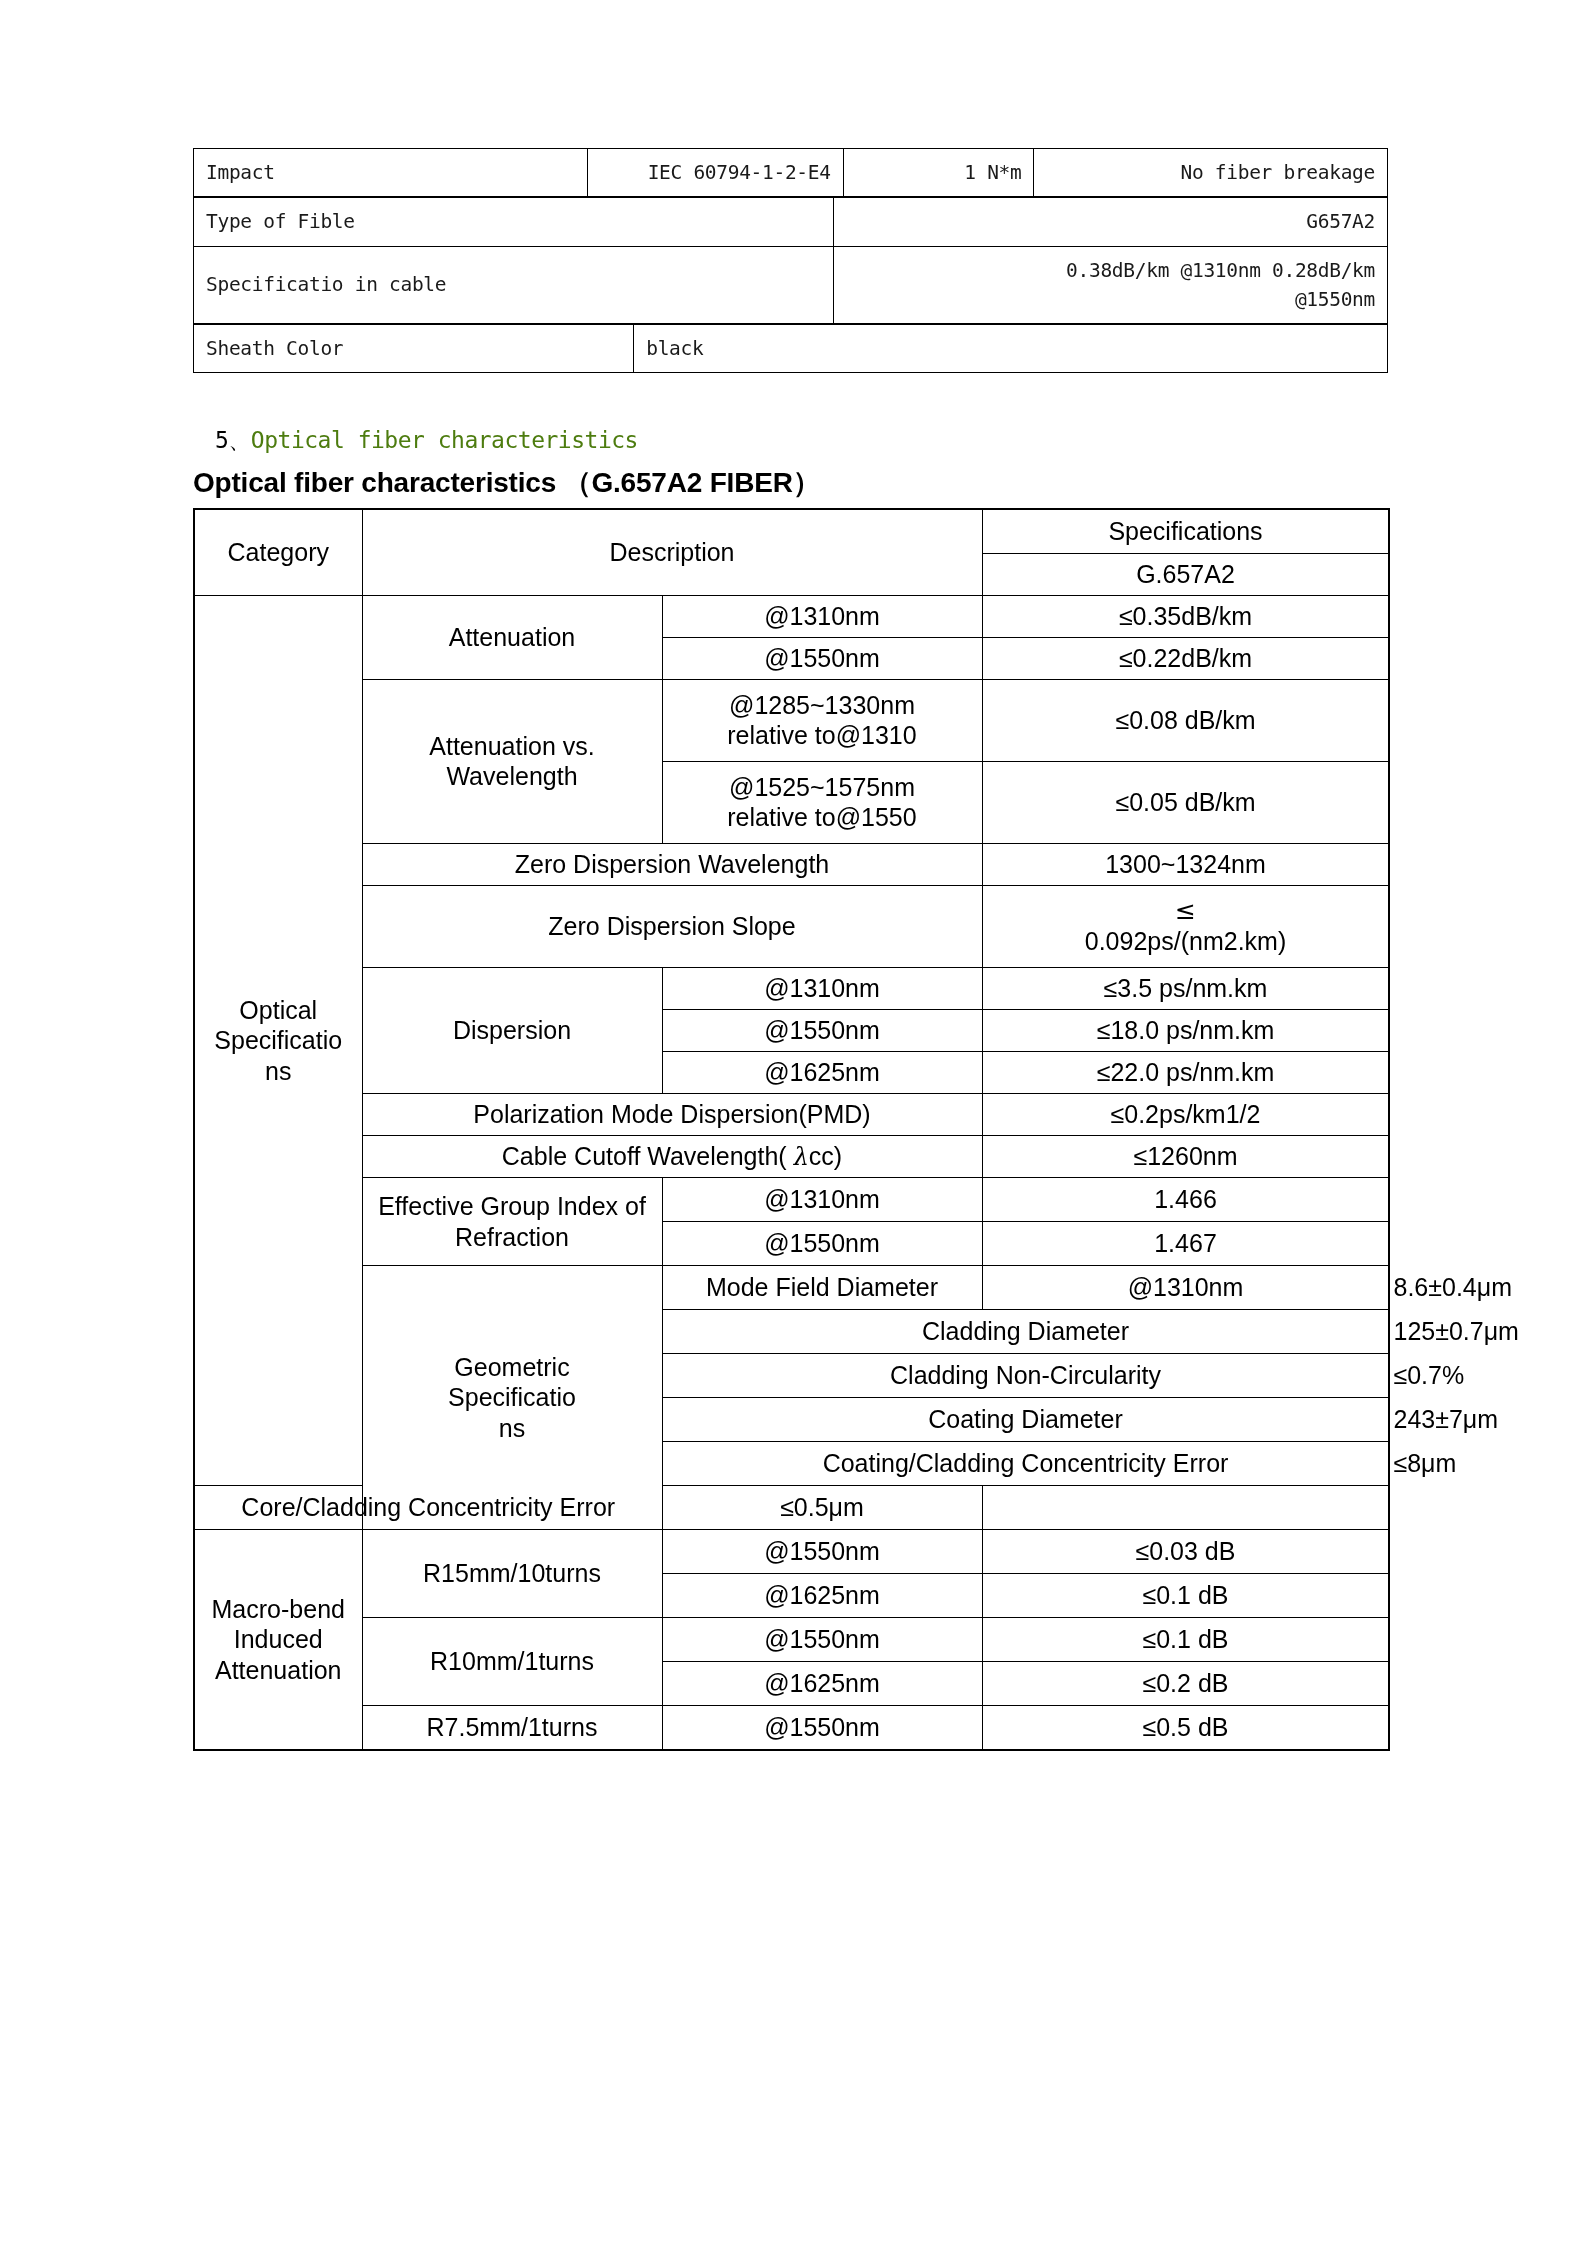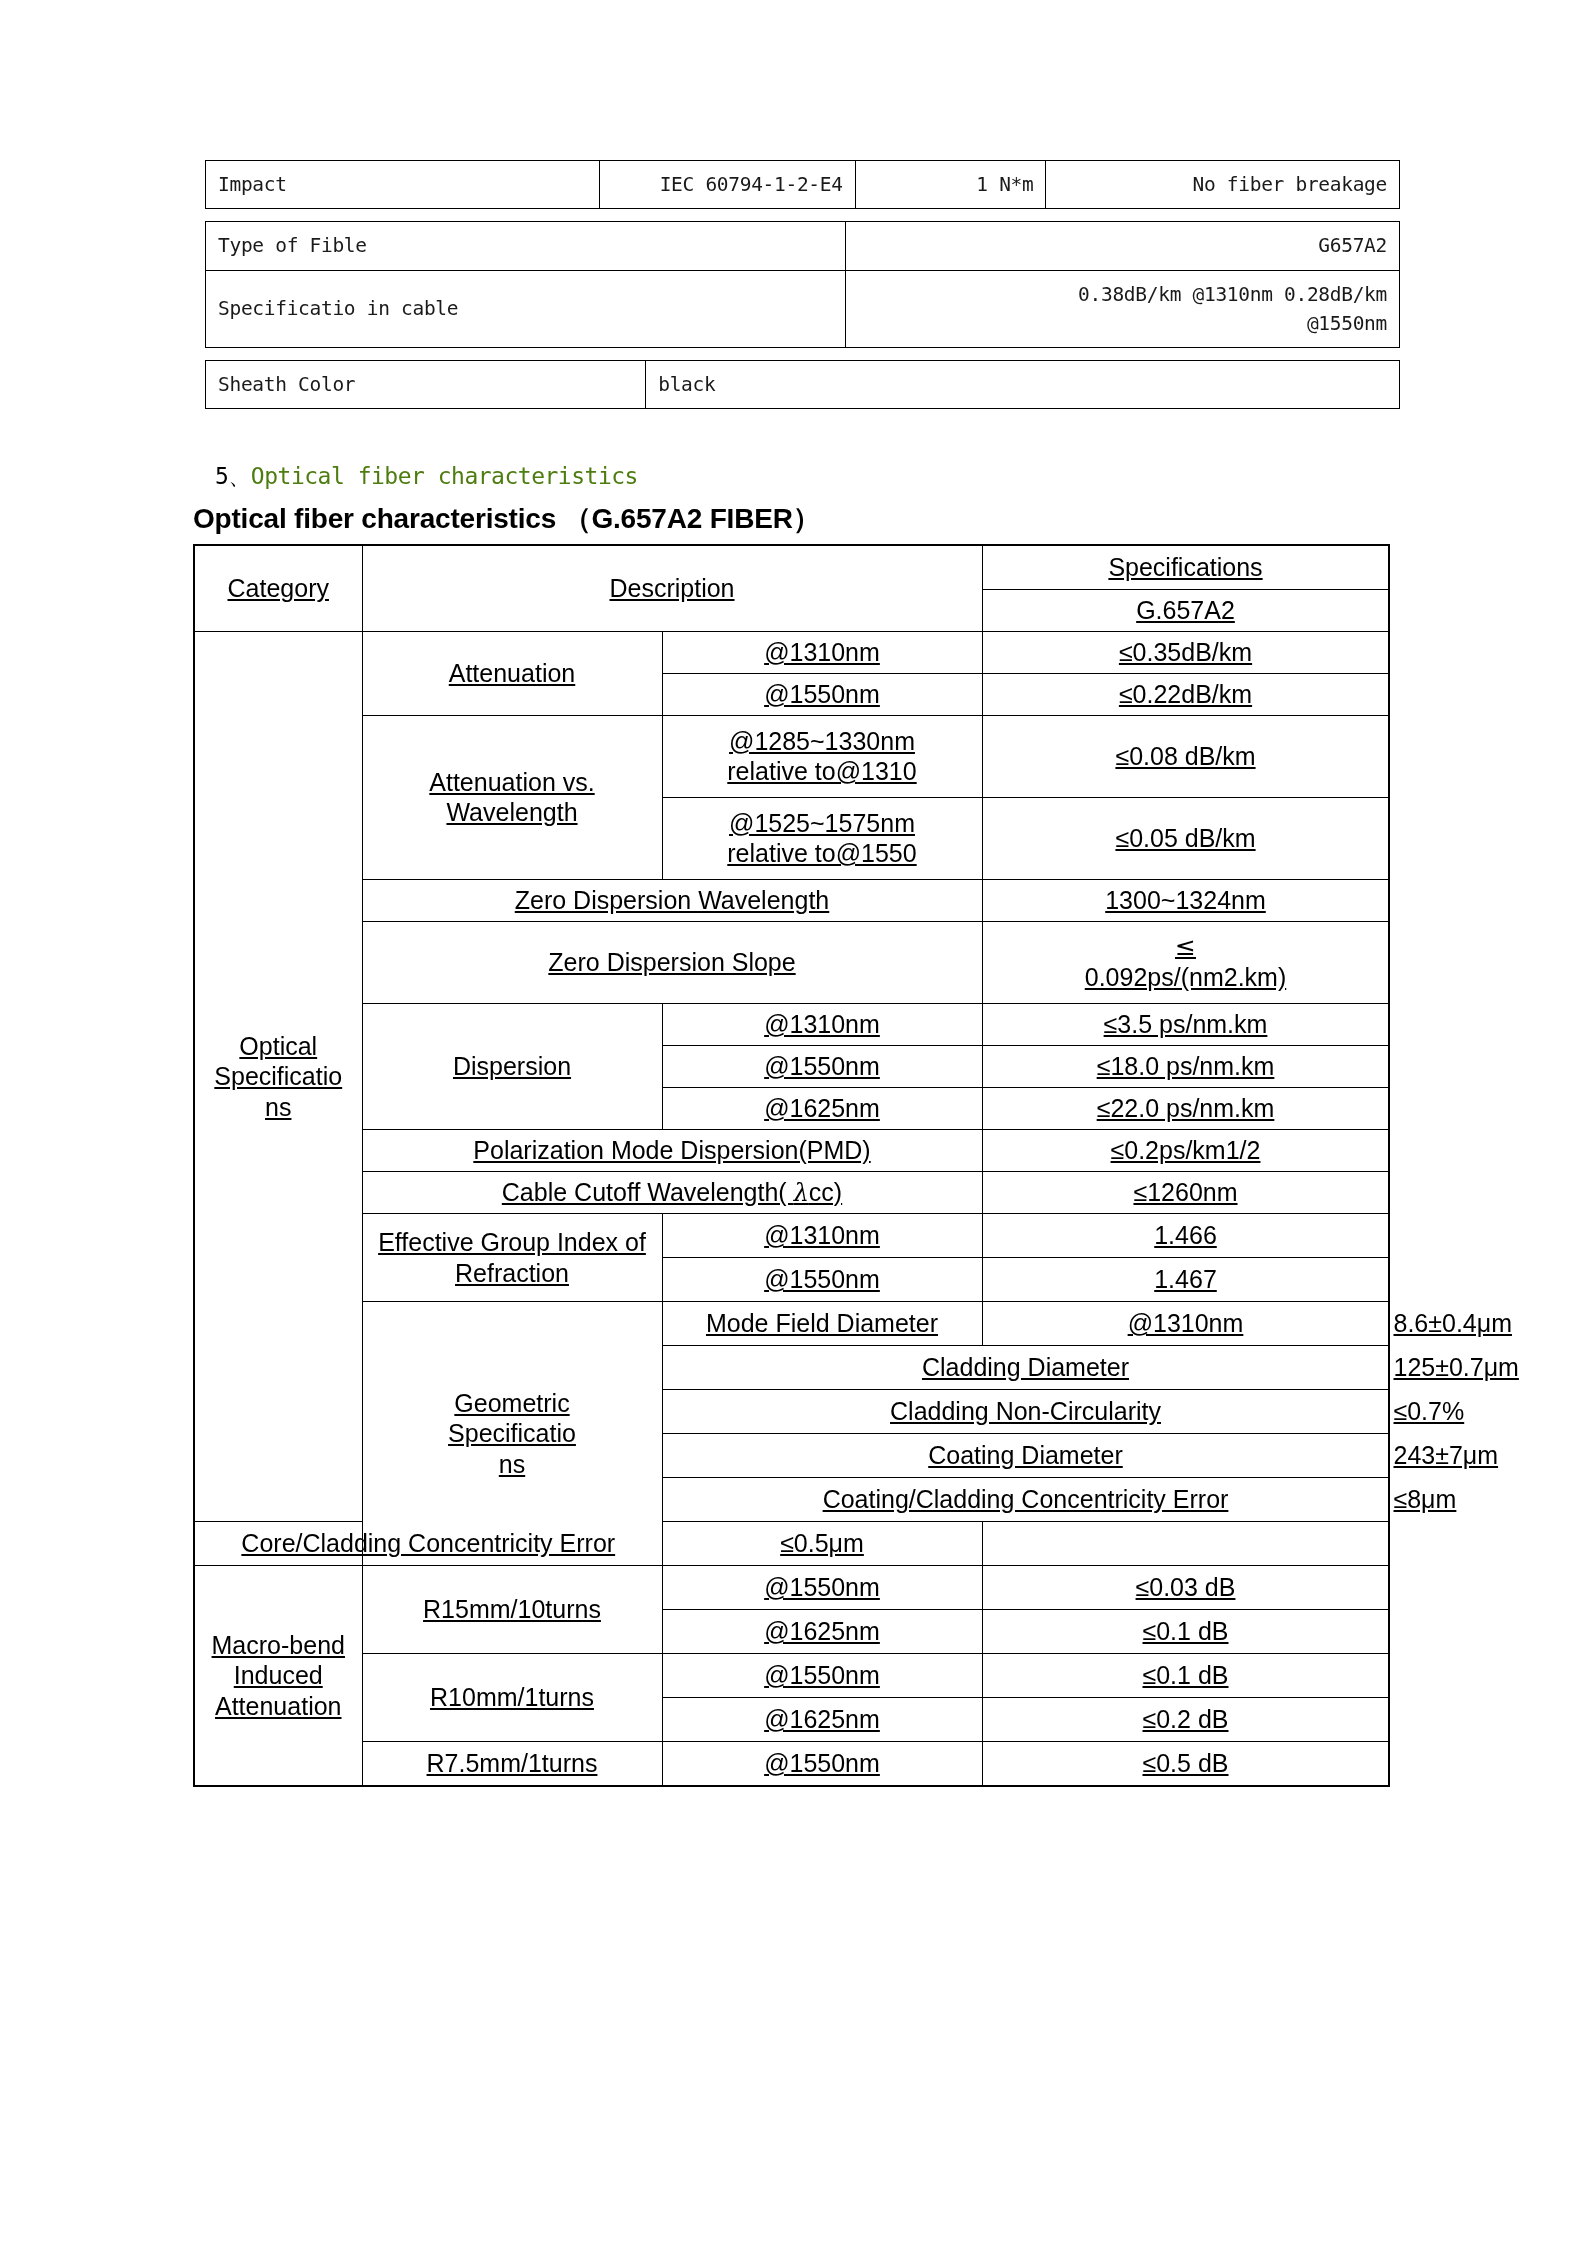--- a/index.html
+++ b/index.html
@@ -27,21 +27,21 @@
     left: 193px;
     top: 148px;
     width: 1195px;
   }
 
   
   table.doc {
     border-collapse: collapse;
     table-layout: fixed;
     width: 1195px;
-    margin: 12px;
+    margin: 0;
   }
   table.doc td {
     border: 1.3px solid #000;
     font-family: "DejaVu Sans Mono", monospace;
     font-size: 19.5px;
     letter-spacing: -0.3px;
     padding: 9px 12px;
     vertical-align: middle;
     line-height: 1.5;
     color: #1a1a1a;
@@ -79,21 +79,20 @@
     color: #000;
   }
 
   
   table.spec {
     border-collapse: collapse;
     table-layout: fixed;
     width: 1195px;
     border: 2.5px solid #000;
     margin-top: 2px;
-    text-decoration: underline;
   }
   table.spec td {
     border: 1.2px solid #000;
     font-family: "Liberation Sans", sans-serif;
     font-size: 25px;
     text-align: center;
     vertical-align: middle;
     padding: 5px 4px;
     line-height: 1.22;
     color: #000;

